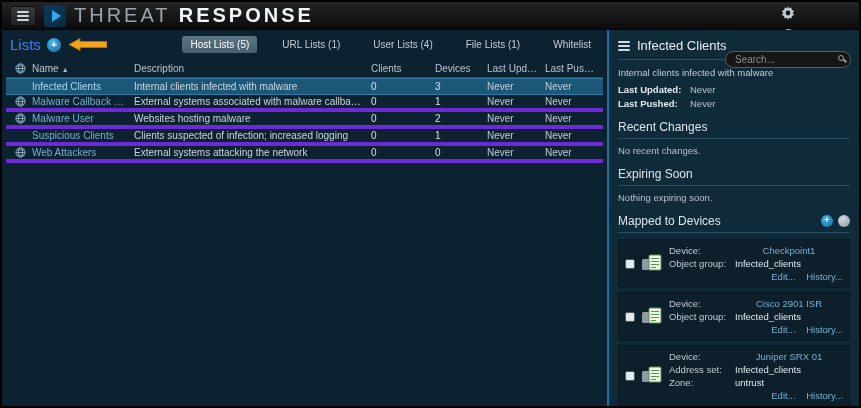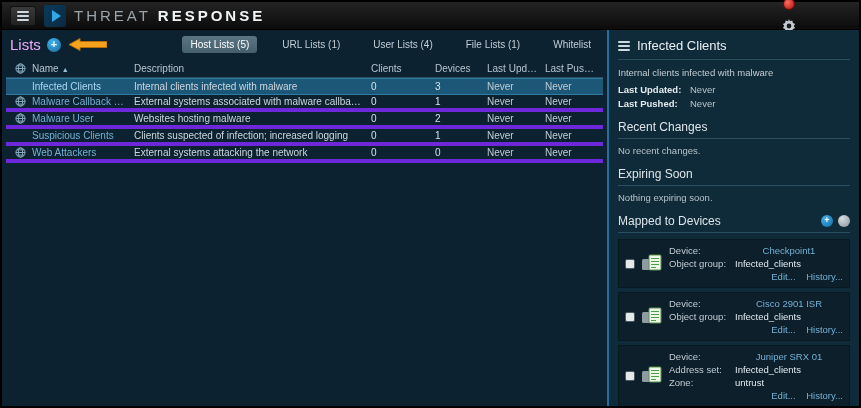--- a/index.html
+++ b/index.html
@@ -7,39 +7,39 @@
   body { font-family: "Liberation Sans", sans-serif; background:#000; overflow:hidden; }
   .app { width:861px; height:408px; border:2px solid #000; background:#0c2230; display:flex; flex-direction:column; }
 
   
   .topbar { height:28px; flex:0 0 28px; background:linear-gradient(#242424,#0b0b0b); display:flex; align-items:center; padding:0 8px; gap:8px; border-bottom:1px solid #000; }
   .hamb-btn { width:26px; height:20px; background:linear-gradient(#3a3a3a,#222); border:1px solid #111; border-radius:3px; display:flex; align-items:center; justify-content:center; cursor:pointer; }
   .bars { display:inline-flex; flex-direction:column; gap:2px; }
   .bars i { display:block; width:12px; height:2px; background:#cfd8de; border-radius:1px; }
   .logo { width:22px; height:22px; border-radius:3px; background:linear-gradient(135deg,#0a3c5c,#0b2940); display:flex; align-items:center; justify-content:center; }
   .logo i { display:block; width:0; height:0; border-left:9px solid #2fa8e8; border-top:6px solid transparent; border-bottom:6px solid transparent; margin-left:3px; }
-  .apptitle { font-size:15px; letter-spacing:3px; color:#9aa4aa; white-space:nowrap; }
+  .apptitle { font-size:20px; letter-spacing:3px; color:#9aa4aa; white-space:nowrap; }
   .apptitle b { color:#f2f5f7; font-weight:bold; }
   .top-right { margin-left:auto; display:flex; align-items:center; gap:9px; font-size:10.5px; color:#c3cbd1;flex-direction:column; }
   .usermenu { display:flex; align-items:center; gap:4px; cursor:pointer; }
   .caret { font-size:6px; color:#aab2b8; }
   .statusdot { width:12px; height:12px; border-radius:50%; background:radial-gradient(circle at 35% 35%, #ff6a5e, #a81109); border:1px solid #6e0d07; }
   .helpicon { width:13px; height:13px; border-radius:50%; border:1px solid #c3cbd1; color:#c3cbd1; font-size:9px; font-weight:bold; display:flex; align-items:center; justify-content:center; }
   .search-wrap { position:relative; }
   .search-wrap input { width:126px; height:17px; border-radius:9px; border:1px solid #5c5c5c; background:#161616; color:#ddd; font-size:10px; padding:0 18px 0 9px; outline:none; font-family:"Liberation Sans",sans-serif; }
   .search-wrap input::placeholder { color:#8d8d8d; }
   .mag { position:absolute; right:6px; top:4px; width:7px; height:7px; }
   .mag b { display:block; width:6px; height:6px; border:1.5px solid #9aa0a4; border-radius:50%; }
   .mag i { display:block; width:4px; height:1.5px; background:#9aa0a4; transform:rotate(45deg); margin:-1px 0 0 5px; }
 
   
   .main { flex:1; display:flex; min-height:0; }
   .left { flex:1; min-width:0; display:flex; flex-direction:column; }
   .left-header { display:flex; align-items:center; gap:6px; padding:6px 8px 5px 8px; }
-  .lists-title { font-size:15px; color:#f0abfc; }
+  .lists-title { font-size:15px; color:#3b82f6; }
   .add-circle { width:14px; height:14px; border-radius:50%; background:radial-gradient(circle at 35% 30%, #3fb0ea, #176c9f); color:#eaf6fd; font-size:11px; line-height:13px; text-align:center; font-weight:bold; cursor:pointer; }
   .annot-arrow { margin-left:2px; display:inline-flex; }
   .tabs { margin-left:auto; display:flex; gap:17px; font-size:10px; }
   .tab { padding:3px 8px; color:#c3ced6; border-radius:3px; cursor:pointer; white-space:nowrap; }
   .tab.active { background:linear-gradient(#5b7584,#465f6d); color:#fff; }
 
   
   .ltable { margin:1px 4px 0 4px; font-size:10px; }
   .lrow, .lhead { display:grid; grid-template-columns:24px 102px 1fr 64px 52px 58px 56px; align-items:center; padding:0 2px; }
   .lhead { height:19px; color:#b7c5cf; border-bottom:1px solid #2b4d60; }
@@ -112,20 +112,27 @@
           </svg>
         <span>System Administrator</span>
         <span class="caret">▼</span>
       </div>
       <span class="statusdot"></span>
       <svg width="14" height="14" viewBox="0 0 20 20">
           <path fill="#c3cbd1" d="M10 0l1.3 3.2 3.4-.9.9 3.4L18.8 7l-2.1 3 2.1 3-3.2 1.3-.9 3.4-3.4-.9L10 20l-1.3-3.2-3.4.9-.9-3.4L1.2 13l2.1-3-2.1-3 3.2-1.3.9-3.4 3.4.9z"></path>
           <circle cx="10" cy="10" r="3.4" fill="#17191b"></circle>
         </svg>
       <span class="helpicon">?</span>
+      <span class="search-wrap">
+        <input type="text" placeholder="Search..." style="">
+        <span class="mag">
+            <b></b>
+            <i></i>
+          </span>
+      </span>
     </div>
   </div>
 
   <div class="main">
 
     <div class="left">
       <div class="left-header">
         <span class="lists-title">Lists</span>
         <span class="add-circle">+</span>
         <span class="annot-arrow">

